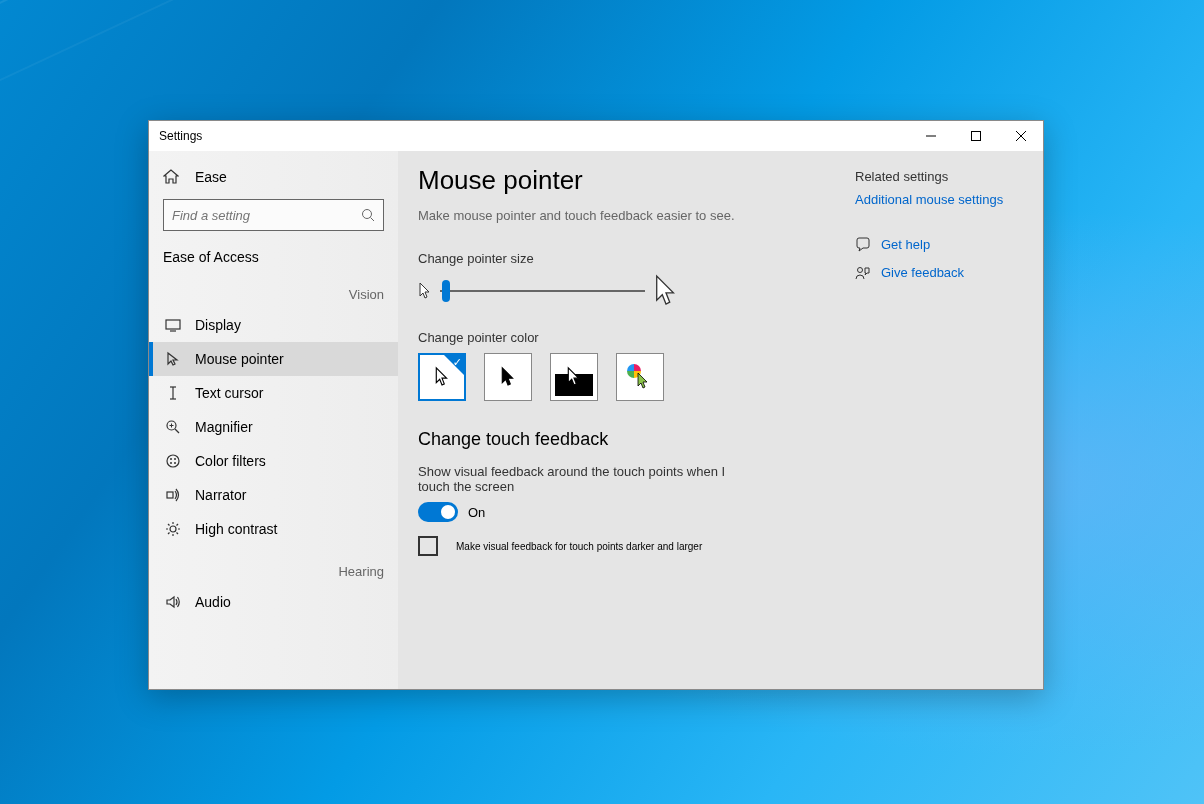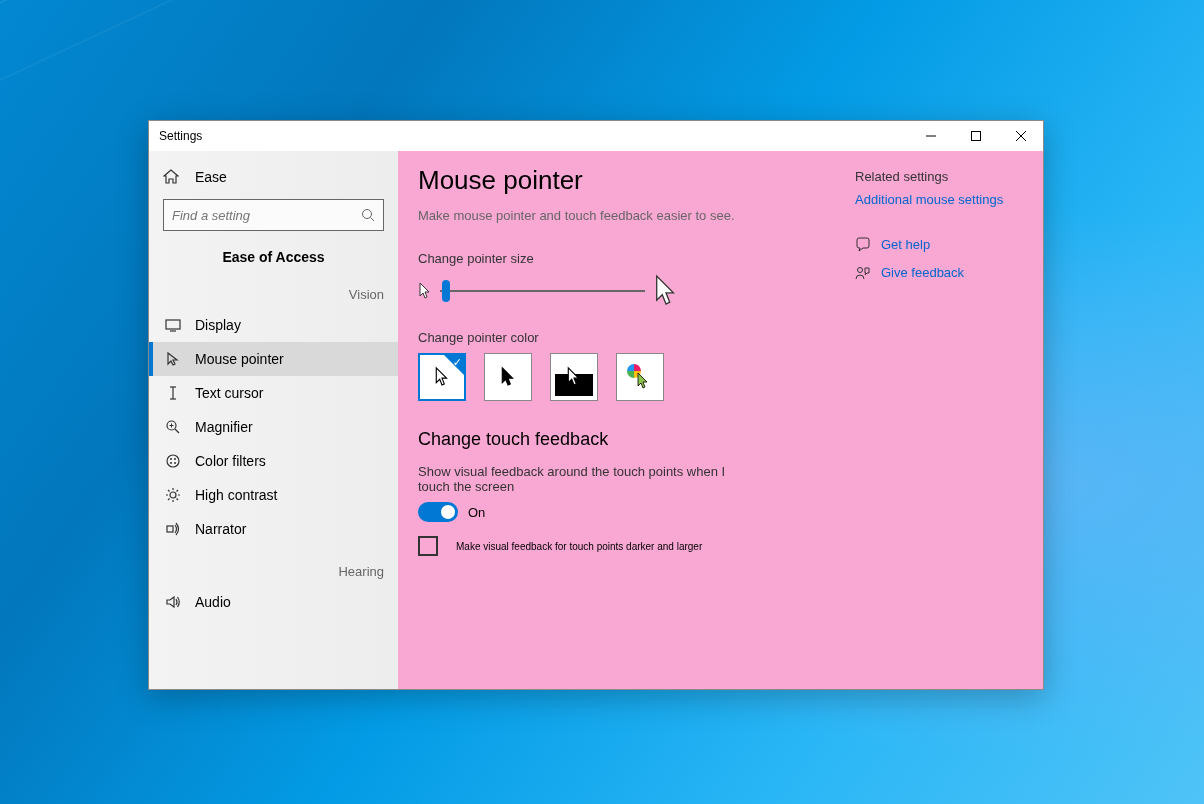--- a/index.html
+++ b/index.html
@@ -25,21 +25,21 @@
   background: rgba(255,255,255,0.15);
   transform: rotate(-25deg);
   box-shadow: 0 50px 0 rgba(255,255,255,0.08), 0 120px 0 rgba(255,255,255,0.05);
 }
 .window {
   position: absolute;
   top: 120px;
   left: 148px;
   width: 896px;
   height: 570px;
-  background: #f9a8d4;
+  background: #e5e5e5;
   border: 1px solid #8a8a8a;
   box-shadow: 0 8px 30px rgba(0,0,0,0.25);
   display: flex;
   flex-direction: column;
 }
 .titlebar {
   height: 30px;
   display: flex;
   align-items: center;
   padding: 0 0 0 10px;
@@ -86,22 +86,21 @@
   padding: 0 8px;
 }
 .search-box input {
   border: none; outline: none; background: transparent;
   flex: 1; font-size: 13px; font-style: italic; color: #666;
 }
 .search-box .sicon { width:14px; height:14px; color:#666; }
 .category-title {
   padding: 8px 14px 4px 14px;
   font-size: 14px;
-  font-weight: 700;
-  text-align: center;
+  font-weight: 400;
 }
 .group-label {
   padding: 18px 14px 6px 14px;
   font-size: 13px;
   color: #666;
   text-align: right;
 }
 .nav-item {
   display: flex; align-items: center;
   padding: 9px 14px;
@@ -341,20 +340,31 @@
         <span class="icon">
           <svg width="16" height="16" viewBox="0 0 16 16">
               <circle cx="8" cy="8" r="6" fill="none" stroke="#333" stroke-width="1.2"></circle>
               <circle cx="6" cy="6" r="1" fill="#333"></circle>
               <circle cx="10" cy="6" r="1" fill="#333"></circle>
               <circle cx="6" cy="10" r="1" fill="#333"></circle>
               <circle cx="10" cy="10" r="1" fill="#333"></circle>
             </svg>
         </span>
         <span>Color filters</span>
+      </div>
+
+      <div class="nav-item">
+        <span class="icon">
+          <svg width="16" height="16" viewBox="0 0 16 16">
+              <rect x="2" y="5" width="6" height="6" fill="none" stroke="#333" stroke-width="1.2"></rect>
+              <path d="M10 4 Q13 8 10 12" fill="none" stroke="#333" stroke-width="1.2"></path>
+              <path d="M11 2 Q16 8 11 14" fill="none" stroke="#333" stroke-width="1.2"></path>
+            </svg>
+        </span>
+        <span>Narrator</span>
       </div>
 
       <div class="nav-item">
         <span class="icon">
           <svg width="16" height="16" viewBox="0 0 16 16">
               <circle cx="8" cy="8" r="3" fill="none" stroke="#333" stroke-width="1.2"></circle>
               <g stroke="#333" stroke-width="1.2">
                 <line x1="8" y1="1" x2="8" y2="3"></line>
                 <line x1="8" y1="13" x2="8" y2="15"></line>
                 <line x1="1" y1="8" x2="3" y2="8"></line>
@@ -362,31 +372,20 @@
                 <line x1="3" y1="3" x2="4.5" y2="4.5"></line>
                 <line x1="11.5" y1="11.5" x2="13" y2="13"></line>
                 <line x1="3" y1="13" x2="4.5" y2="11.5"></line>
                 <line x1="11.5" y1="4.5" x2="13" y2="3"></line>
               </g>
             </svg>
         </span>
         <span>High contrast</span>
       </div>
 
-      <div class="nav-item">
-        <span class="icon">
-          <svg width="16" height="16" viewBox="0 0 16 16">
-              <rect x="2" y="5" width="6" height="6" fill="none" stroke="#333" stroke-width="1.2"></rect>
-              <path d="M10 4 Q13 8 10 12" fill="none" stroke="#333" stroke-width="1.2"></path>
-              <path d="M11 2 Q16 8 11 14" fill="none" stroke="#333" stroke-width="1.2"></path>
-            </svg>
-        </span>
-        <span>Narrator</span>
-      </div>
-
       <div class="group-label">Hearing</div>
 
       <div class="nav-item">
         <span class="icon">
           <svg width="16" height="16" viewBox="0 0 16 16">
               <path d="M2 6 L5 6 L9 3 L9 13 L5 10 L2 10 Z" fill="none" stroke="#333" stroke-width="1.2"></path>
               <path d="M11 5 Q13 8 11 11" fill="none" stroke="#333" stroke-width="1.2"></path>
               <path d="M12.5 3 Q16 8 12.5 13" fill="none" stroke="#333" stroke-width="1.2"></path>
             </svg>
         </span>

